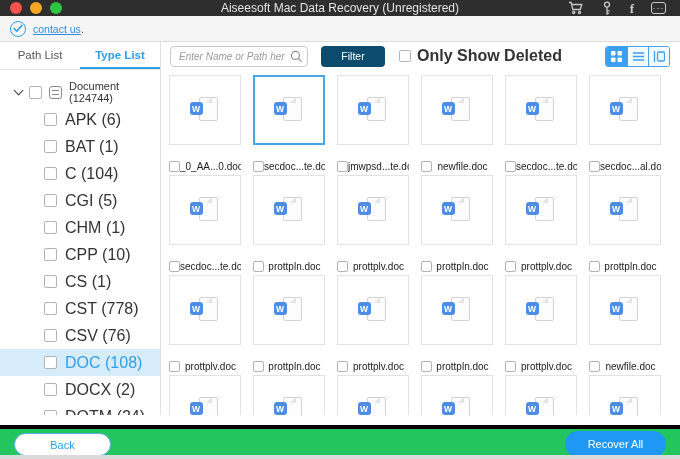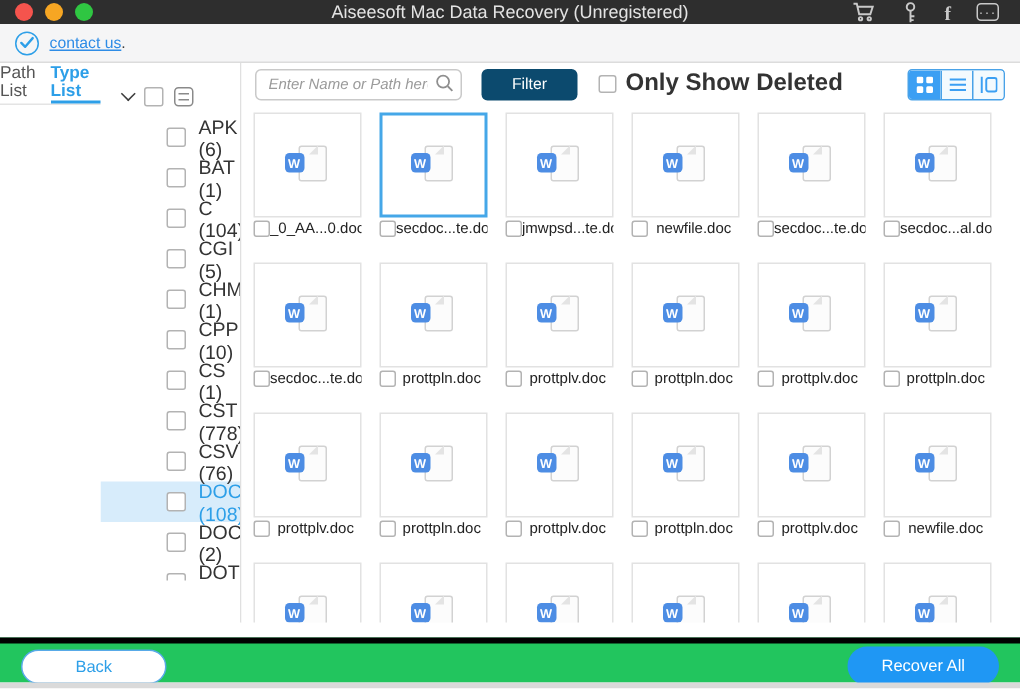--- a/index.html
+++ b/index.html
@@ -25,37 +25,37 @@
   .bubble-icon{width:15px;height:12px;border:1.4px solid #c9c9c9;border-radius:3px;display:flex;align-items:center;justify-content:center;color:#c9c9c9;font-size:9px;letter-spacing:1px;line-height:0;}
   .bubble-icon::after{content:"\00B7\00B7\00B7";margin-top:-1px;}
 
   
   .notif{height:26px;background:#f5f5f6;border-bottom:1px solid #dcdcdc;display:flex;align-items:center;padding-left:10px;font-size:10.5px;color:#3c3c3c;}
   .check-circle{width:16px;height:16px;border:1.5px solid #2d9fe8;border-radius:50%;display:flex;align-items:center;justify-content:center;margin-right:7px;flex:0 0 auto;}
   .notif a{color:#2e8ce6;text-decoration:underline;cursor:pointer;}
 
   
   .content{display:flex;height:373px;}
-  .sidebar{width:161px;border-right:1px solid #e0e0e0;background:#fff;display:flex;}
+  .sidebar{width:161px;border-right:1px solid #e0e0e0;background:#fff;display:flex;flex-direction:column;}
   .main{flex:1;display:flex;flex-direction:column;background:#fff;}
 
   
   .tabs{height:28px;display:flex;border-bottom:1px solid #e4e4e4;}
   .tab{flex:1;display:flex;align-items:center;justify-content:center;font-size:11.5px;color:#555;cursor:pointer;border-bottom:2px solid transparent;}
   .tab.active{color:#2d9fe8;font-weight:bold;border-bottom-color:#2d9fe8;}
 
   
   .tree{height:345px;overflow:hidden;padding-top:8px;}
   .root-row{display:flex;align-items:center;gap:7px;height:28px;padding-left:15px;font-size:11px;color:#333;}
   .chevron{width:7px;height:7px;border-right:1.6px solid #3c3c3c;border-bottom:1.6px solid #3c3c3c;transform:rotate(45deg);margin-top:-4px;flex:0 0 auto;}
   .cb{width:13px;height:13px;border:1px solid #b3b3b3;border-radius:2px;background:#fff;flex:0 0 auto;}
   .cat-icon{width:13px;height:13px;border:1px solid #8a8a8a;border-radius:3px;position:relative;flex:0 0 auto;}
   .cat-icon::before{content:"";position:absolute;left:2px;right:2px;top:3px;border-top:1.3px solid #8a8a8a;}
   .cat-icon::after{content:"";position:absolute;left:2px;right:2px;top:7px;border-top:1.3px solid #8a8a8a;}
-  .tree-item{display:flex;align-items:center;gap:8px;height:27px;padding-left:44px;font-size:13px;color:#333;cursor:pointer;}
+  .tree-item{display:flex;align-items:center;gap:8px;height:27px;padding-left:44px;font-size:16px;color:#333;cursor:pointer;}
   .tree-item.sel{background:#d7ecfb;color:#2d9fe8;}
 
   
   .toolbar{height:28px;display:flex;align-items:center;padding:0 10px 0 9px;}
   .searchbox{position:relative;width:138px;height:21px;flex:0 0 auto;}
   .searchbox input{width:100%;height:100%;border:1px solid #c9c9c9;border-radius:4px;padding:0 22px 0 8px;font-size:10px;font-style:italic;color:#555;outline:none;font-family:"Liberation Sans",sans-serif;}
   .searchbox input::placeholder{color:#9a9a9a;font-style:italic;}
   .search-icon{position:absolute;right:5px;top:3px;}
   .filter-btn{margin-left:13px;width:64px;height:21px;background:#0c4a6e;color:#fff;font-size:10.5px;border:none;border-radius:4px;cursor:pointer;font-family:"Liberation Sans",sans-serif;}
   .osd{display:flex;align-items:center;gap:6px;margin-left:14px;cursor:pointer;}
@@ -69,21 +69,21 @@
   
   .files{height:345px;overflow:hidden;display:grid;grid-template-columns:repeat(6,72px);column-gap:12px;row-gap:10px;padding:5px 0 0 8px;align-content:start;}
   .cell{width:72px;height:90px;}
   .tile{width:72px;height:70px;border:1px solid #e2e2e2;background:#fff;display:flex;align-items:center;justify-content:center;cursor:pointer;}
   .tile.sel{border:2px solid #45a7e8;}
   .docicon{position:relative;width:31px;height:26px;}
   .page{position:absolute;left:9px;top:0;width:19px;height:24px;background:#fcfcfc;border:1px solid #d2d2d2;border-radius:2px;}
   .fold{position:absolute;right:9px;top:0;width:0;height:0;border-left:6px solid transparent;border-bottom:6px solid #e4e4e4;}
   .badge{position:absolute;left:0;top:5px;width:13px;height:13px;background:#4d8de4;border-radius:3px;color:#fff;font-size:8.5px;font-weight:bold;display:flex;align-items:center;justify-content:center;}
   .badge::after{content:"W";}
-  .caption{display:flex;align-items:flex-start;margin-top:2px;}
+  .caption{display:flex;align-items:flex-start;margin-top:16px;}
   .caption .cb{width:11px;height:11px;cursor:pointer;}
   .fname{flex:1;text-align:center;font-size:10px;color:#222;white-space:nowrap;overflow:hidden;}
 
   
   .footer{position:absolute;left:0;right:0;bottom:4px;height:30px;background:#22c55e;border-top:4px solid #000000;}
   .back-btn{position:absolute;left:14px;top:4px;width:97px;height:23px;border:1px solid #58aae8;border-radius:12px;background:#fff;color:#2d9fe8;font-size:11px;cursor:pointer;font-family:"Liberation Sans",sans-serif;}
   .recover-btn{position:absolute;right:14px;top:2px;width:101px;height:26px;border:none;border-radius:13px;background:#1f97f4;color:#fff;font-size:11px;cursor:pointer;font-family:"Liberation Sans",sans-serif;}
   .bottom-strip{position:absolute;left:0;right:0;bottom:0;height:4px;background:#dadada;}
 </style>
 </head>
@@ -130,20 +130,21 @@
   <div class="sidebar">
     <div class="tabs">
       <div class="tab">Path List</div>
       <div class="tab active">Type List</div>
     </div>
     <div class="tree">
       <div class="root-row">
         <span class="chevron"></span>
         <span class="cb"></span>
         <span class="cat-icon"></span>
+        <span>Document (124744)</span>
       </div>
       <div class="tree-item">
           <span class="cb"></span>
           <span>APK (6)</span>
         </div>
       <div class="tree-item">
           <span class="cb"></span>
           <span>BAT (1)</span>
         </div>
       <div class="tree-item">

